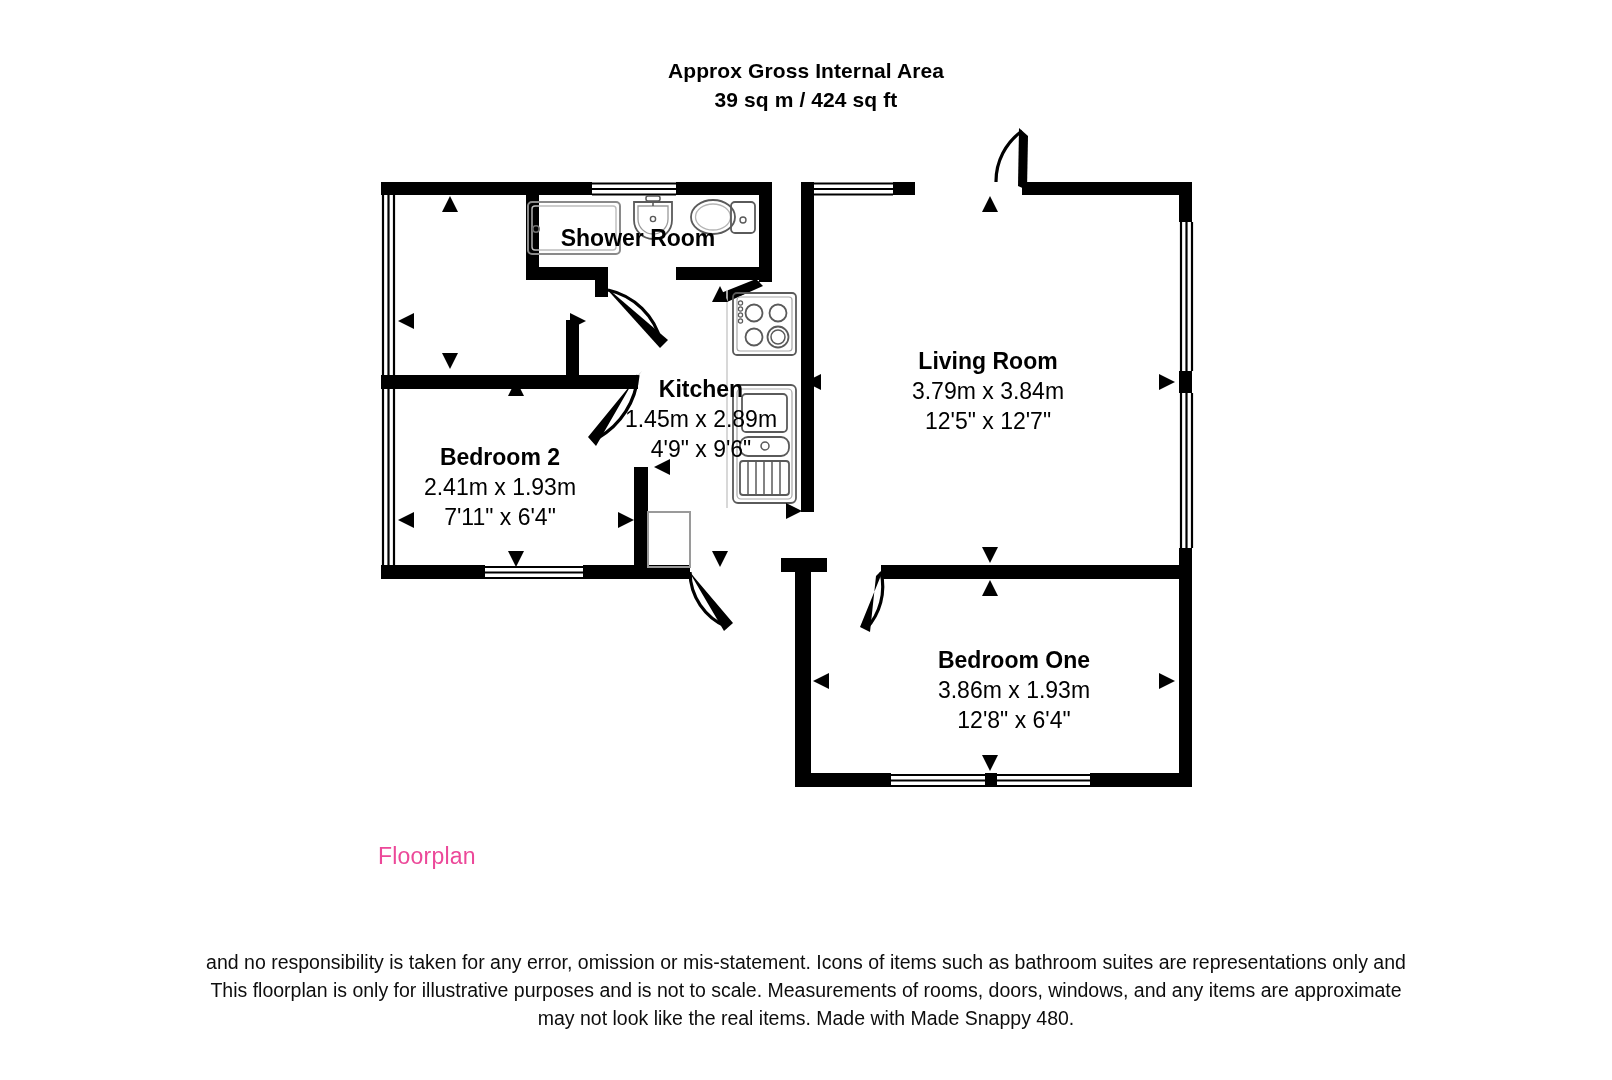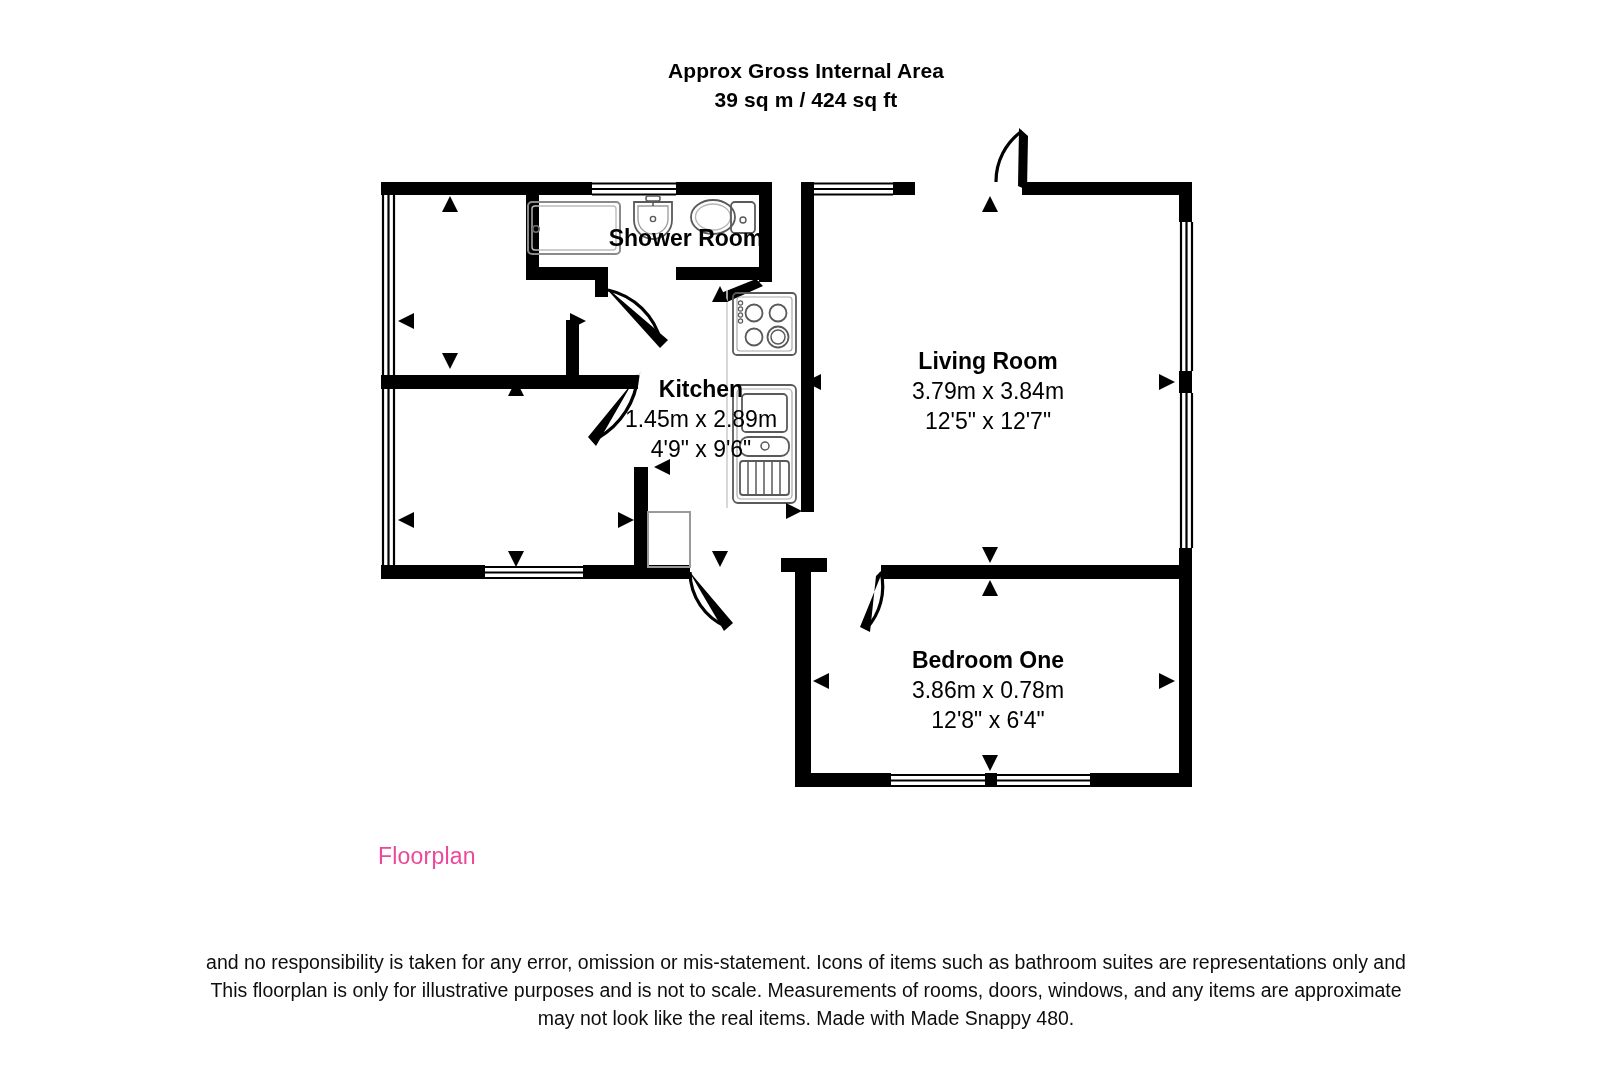--- a/index.html
+++ b/index.html
@@ -317,40 +317,45 @@
       <polygon points="982,547 998,547 990,563"></polygon>
 
       <polygon points="982,596 998,596 990,580"></polygon>
       <polygon points="829,673 829,689 813,681"></polygon>
       <polygon points="1159,673 1159,689 1175,681"></polygon>
       <polygon points="982,755 998,755 990,771"></polygon>
     </g>
   </svg>
 
 
-  <div class="room" style="left:560px; top:223px; width:156px;margin-left:48px;">
+  <div class="room" style="left:560px; top:223px; width:156px;">
     <div class="name">Shower Room</div>
   </div>
 
   <div class="room" style="left:615px; top:374px; width:172px;">
     <div class="name">Kitchen</div>
     <div class="dim">1.45m x 2.89m</div>
     <div class="dim">4'9" x 9'6"</div>
   </div>
 
+  <div class="room" style="left:410px; top:442px; width:180px;">
+    <div class="name">Bedroom 2</div>
+    <div class="dim">2.41m x 1.93m</div>
+    <div class="dim">7'11" x 6'4"</div>
+  </div>
 
   <div class="room" style="left:898px; top:346px; width:180px;">
     <div class="name">Living Room</div>
     <div class="dim">3.79m x 3.84m</div>
     <div class="dim">12'5" x 12'7"</div>
   </div>
 
-  <div class="room" style="left:898px; top:645px; width:180px;">
+  <div class="room" style="left:924px; top:645px; width:180px;">
     <div class="name">Bedroom One</div>
-    <div class="dim">3.86m x 0.78m</div>
+    <div class="dim">3.86m x 1.93m</div>
     <div class="dim">12'8" x 6'4"</div>
   </div>
 
   <div class="caption">Floorplan</div>
 
   <div class="disclaimer">
     <span>and no responsibility is taken for any error, omission or mis-statement. Icons of items such as bathroom suites are representations only and</span>
     <span>This floorplan is only for illustrative purposes and is not to scale. Measurements of rooms, doors, windows, and any items are approximate</span>
     <span>may not look like the real items. Made with Made Snappy 480.</span>
   </div>

